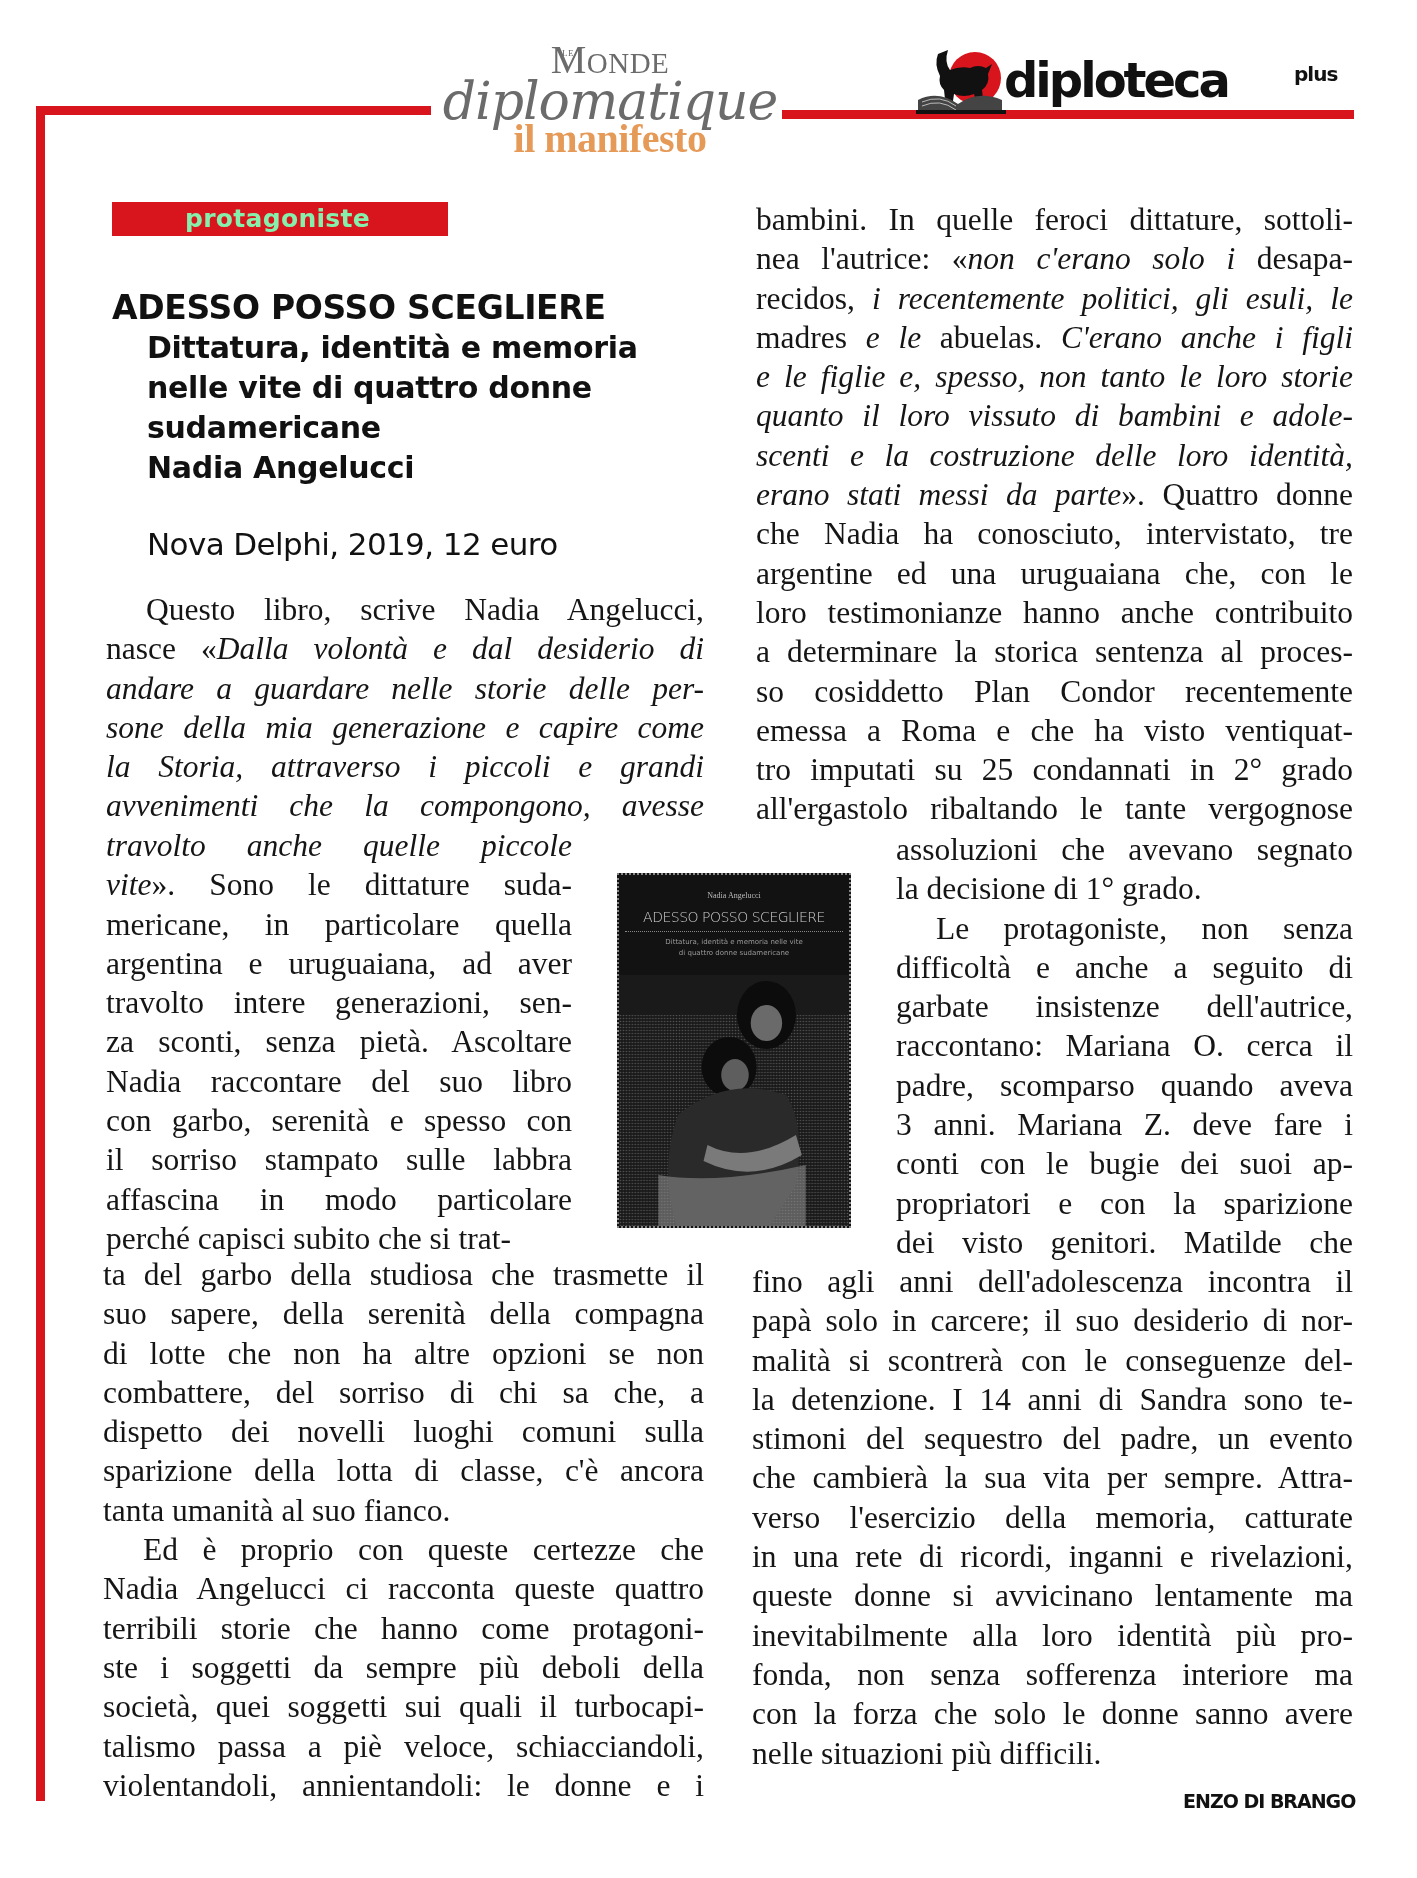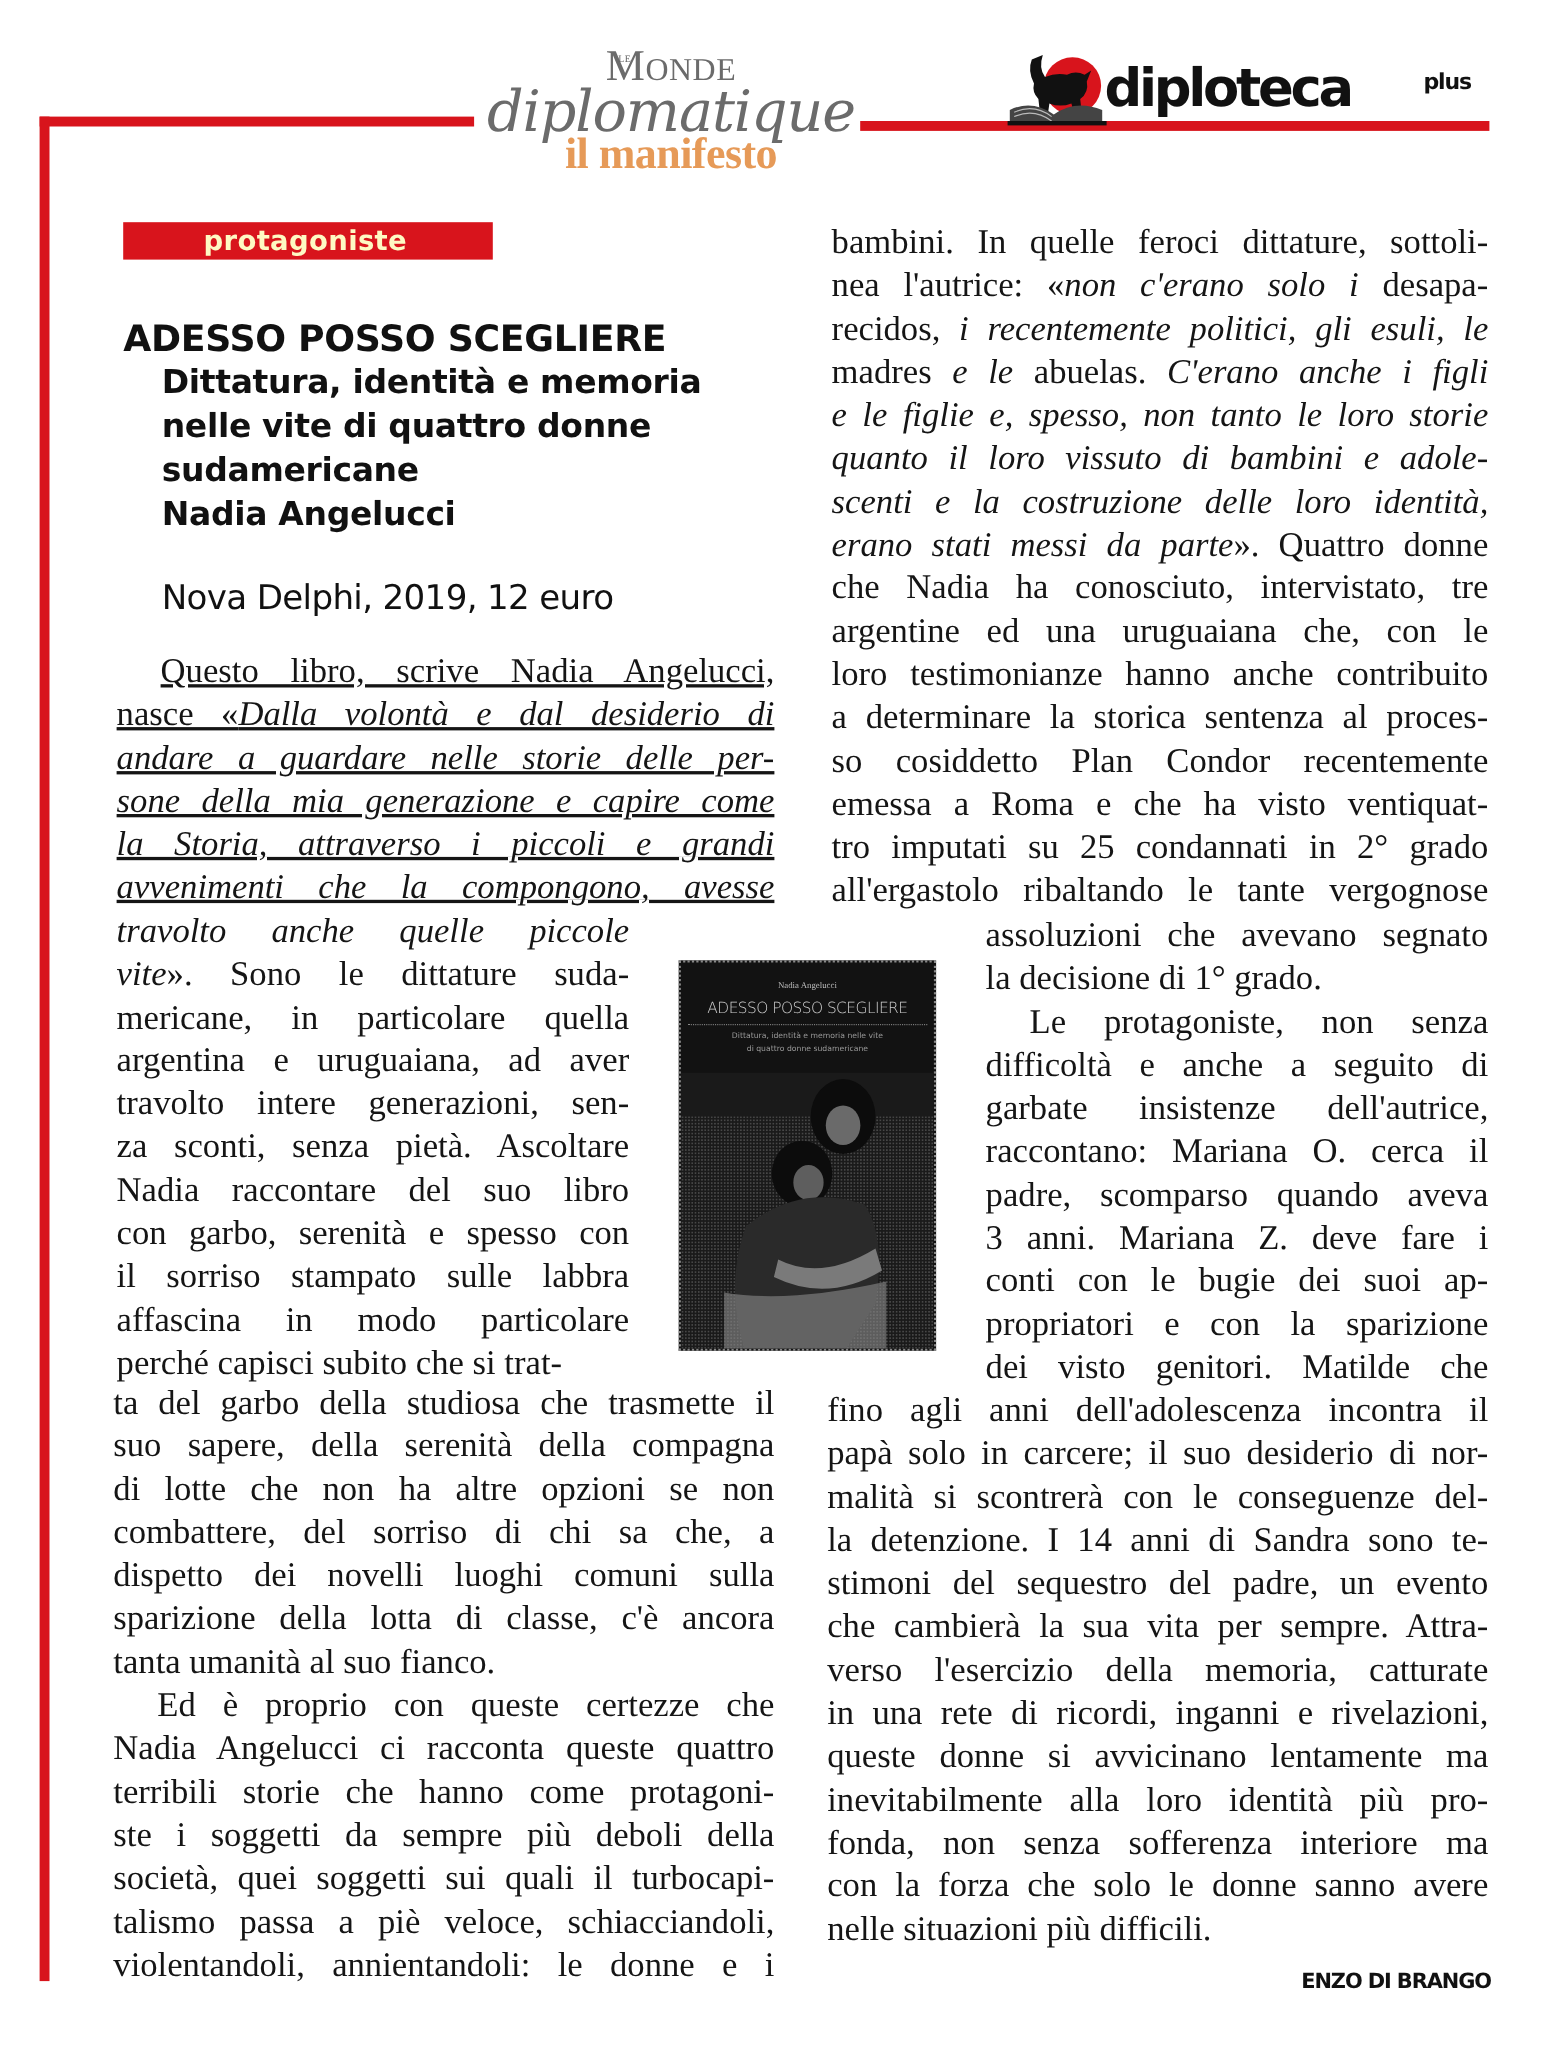--- a/index.html
+++ b/index.html
@@ -17,36 +17,36 @@
   .mh-monde .sc { font-size: 29px; }
   .mh-diplo { font-family: "DejaVu Serif", serif; font-style: italic; font-size: 52px; color: #6b6b6b; line-height: 44px; margin-top: -4px; letter-spacing: -1px; }
   .mh-manifesto { font-family: "Liberation Serif", serif; font-weight: bold; font-size: 40px; color: #e69a58; line-height: 36px; margin-top: -2px; letter-spacing: -0.5px; }
 
   .diploteca { position: absolute; left: 900px; top: 40px; width: 460px; height: 80px; }
   .dip-icon { position: absolute; left: 0; top: 0; width: 120px; height: 80px; }
   .dip-word { position: absolute; left: 104px; top: 8px; font-family: "DejaVu Sans", sans-serif; font-weight: bold; font-size: 48px; letter-spacing: -3px; color: #111; line-height: 64px; }
   .dip-plus { position: absolute; left: 394px; top: 22px; font-family: "DejaVu Sans", sans-serif; font-weight: bold; font-size: 20px; color: #111; letter-spacing: -1px; }
 
   
-  .tag { position: absolute; left: 112px; top: 202px; width: 336px; height: 34px; background: #d8141c; color: #fef9c3; font-family: "DejaVu Sans", sans-serif; font-weight: bold; font-size: 25px; line-height: 34px; text-indent: 73px; letter-spacing: 0.3px; }
+  .tag { position: absolute; left: 112px; top: 202px; width: 336px; height: 34px; background: #d8141c; color: #86efac; font-family: "DejaVu Sans", sans-serif; font-weight: bold; font-size: 25px; line-height: 34px; text-indent: 73px; letter-spacing: 0.3px; }
 
   
   .title-block { position: absolute; left: 112px; top: 288px; font-family: "DejaVu Sans", sans-serif; font-weight: bold; color: #111; }
   .book-title { font-size: 33px; line-height: 40px; letter-spacing: -0.3px; }
   .book-sub { margin-left: 35px; font-size: 30px; line-height: 40px; letter-spacing: -0.3px; width: 520px; }
   .book-author { margin-left: 35px; font-size: 30px; line-height: 40px; letter-spacing: -0.3px; }
   .book-meta { position: absolute; left: 147px; top: 526px; font-family: "DejaVu Sans", sans-serif; font-size: 31px; color: #111; letter-spacing: -0.6px; }
 
   
   .col { position: absolute; font-family: "Liberation Serif", serif; font-size: 31.5px; line-height: 39.3px; color: #151515; }
   .col .line { white-space: nowrap; display: block; text-align: justify; text-align-last: justify; height: 39.3px; }
   .col .line.last { text-align-last: left; }
   .col i { font-style: italic; }
 
-  .col-left-a { left: 106px; top: 590px; width: 598px; text-decoration: underline; }
+  .col-left-a { left: 106px; top: 590px; width: 598px; }
   .col-left-b { left: 106px; top: 826px; width: 466px; }
   .col-left-c { left: 103px; top: 1255px; width: 601px; }
 
   .col-right-a { left: 756px; top: 200px; width: 597px; }
   .col-right-b { left: 896px; top: 830px; width: 457px; }
   .col-right-c { left: 752px; top: 1262px; width: 601px; }
 
   .indent { text-indent: 40px; }
 
   

